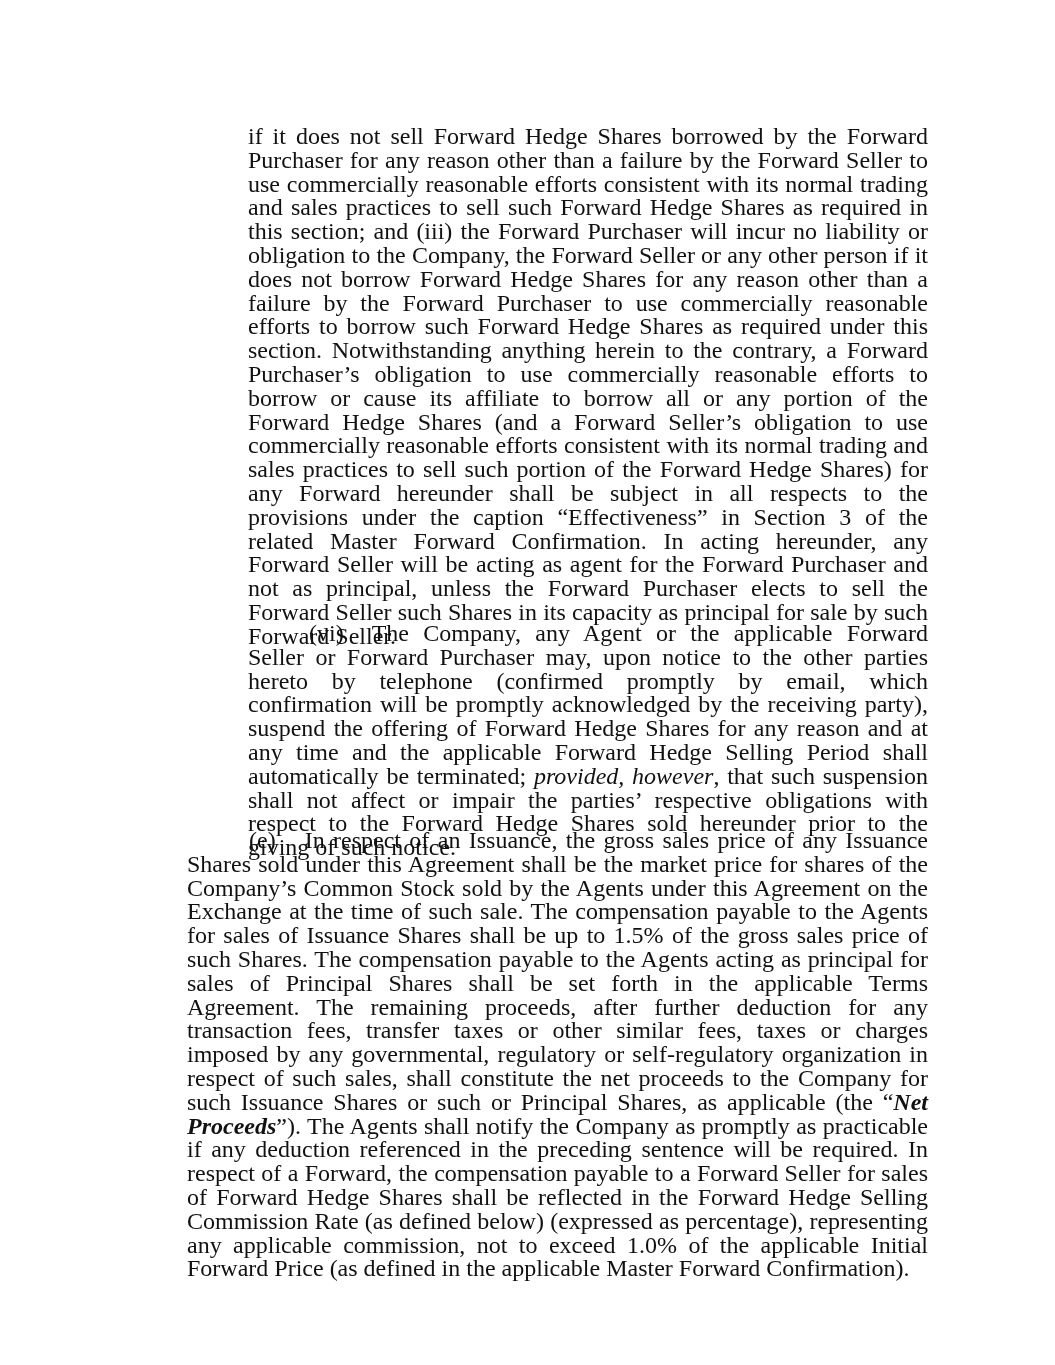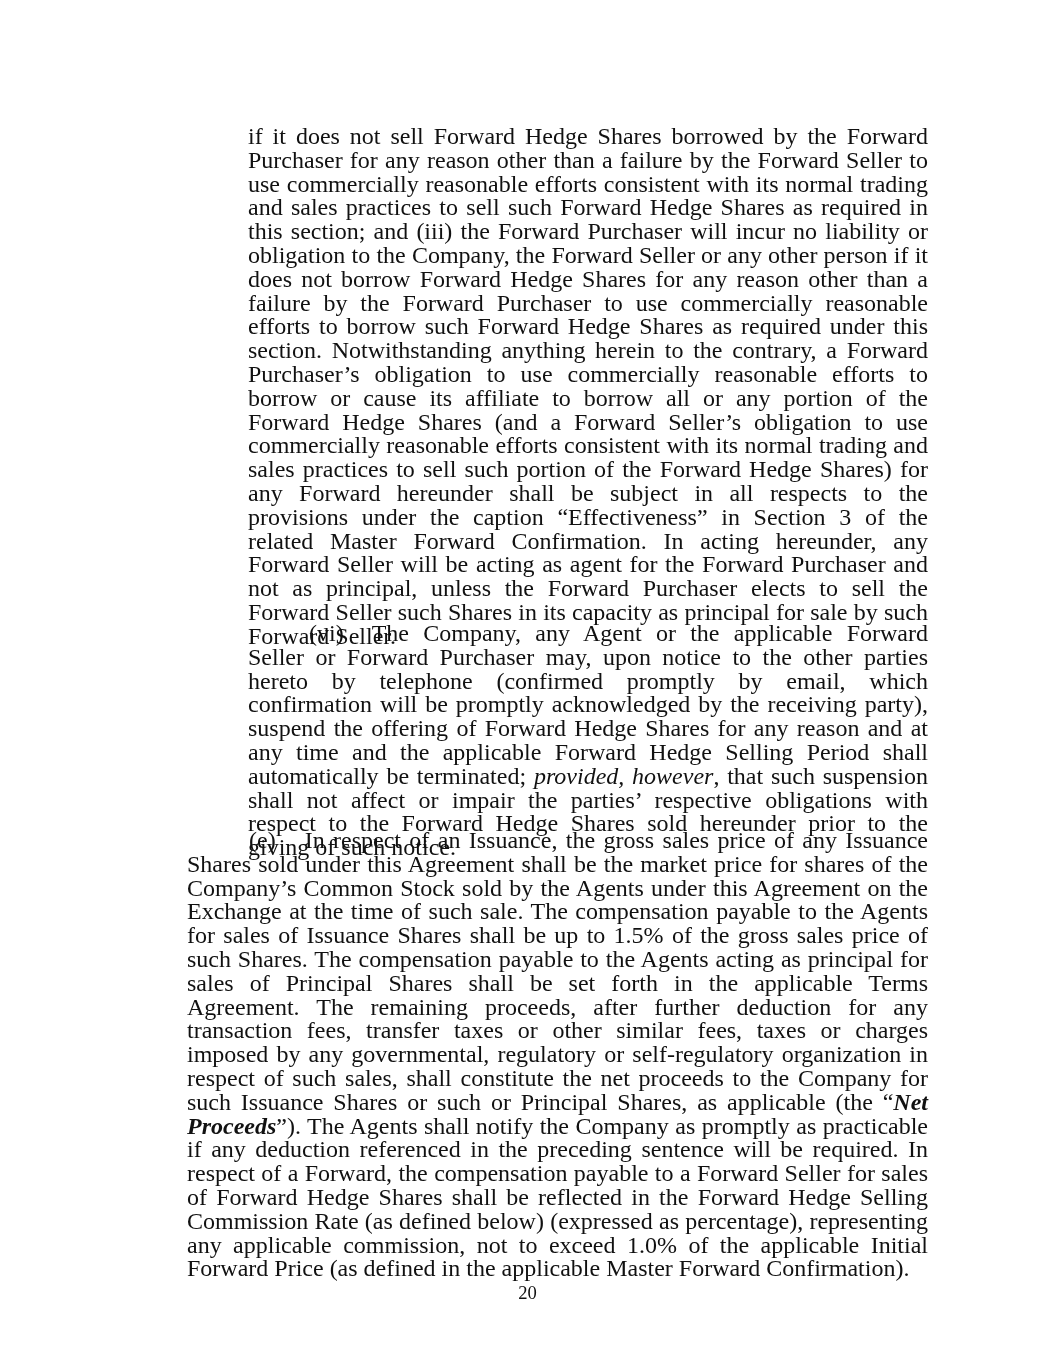--- a/index.html
+++ b/index.html
@@ -77,15 +77,14 @@
   </p>
 
   <p class="para p-vi">
     <span>(vi)</span><span class="label-gap gap-vi"></span><span>The Company, any Agent or the applicable Forward Seller or Forward Purchaser may, upon notice to the other parties hereto by telephone (confirmed promptly by email, which confirmation will be promptly acknowledged by the receiving party), suspend the offering of Forward Hedge Shares for any reason and at any time and the applicable Forward Hedge Selling Period shall automatically be terminated; </span><em>provided, however</em><span>, that such suspension shall not affect or impair the parties’ respective obligations with respect to the Forward Hedge Shares sold hereunder prior to the giving of such notice.</span>
   </p>
 
   <p class="para p-e">
     <span>(e)</span><span class="label-gap gap-e"></span><span>In respect of an Issuance, the gross sales price of any Issuance Shares sold under this Agreement shall be the market price for shares of the Company’s Common Stock sold by the Agents under this Agreement on the Exchange at the time of such sale. The compensation payable to the Agents for sales of Issuance Shares shall be up to 1.5% of the gross sales price of such Shares. The compensation payable to the Agents acting as principal for sales of Principal Shares shall be set forth in the applicable Terms Agreement. The remaining proceeds, after further deduction for any transaction fees, transfer taxes or other similar fees, taxes or charges imposed by any governmental, regulatory or self-regulatory organization in respect of such sales, shall constitute the net proceeds to the Company for such Issuance Shares or such or Principal Shares, as applicable (the “</span><em class="bi">Net Proceeds</em><span>”). The Agents shall notify the Company as promptly as practicable if any deduction referenced in the preceding sentence will be required.  In respect of a Forward, the compensation payable to a Forward Seller for sales of Forward Hedge Shares shall be reflected in the Forward Hedge Selling Commission Rate (as defined below) (expressed as percentage), representing any applicable commission, not to exceed 1.0% of the applicable Initial Forward Price (as defined in the applicable Master Forward Confirmation).</span>
   </p>
 
-  <div class="page-number">20</div>
 
 </div>
 
 </body></html>

